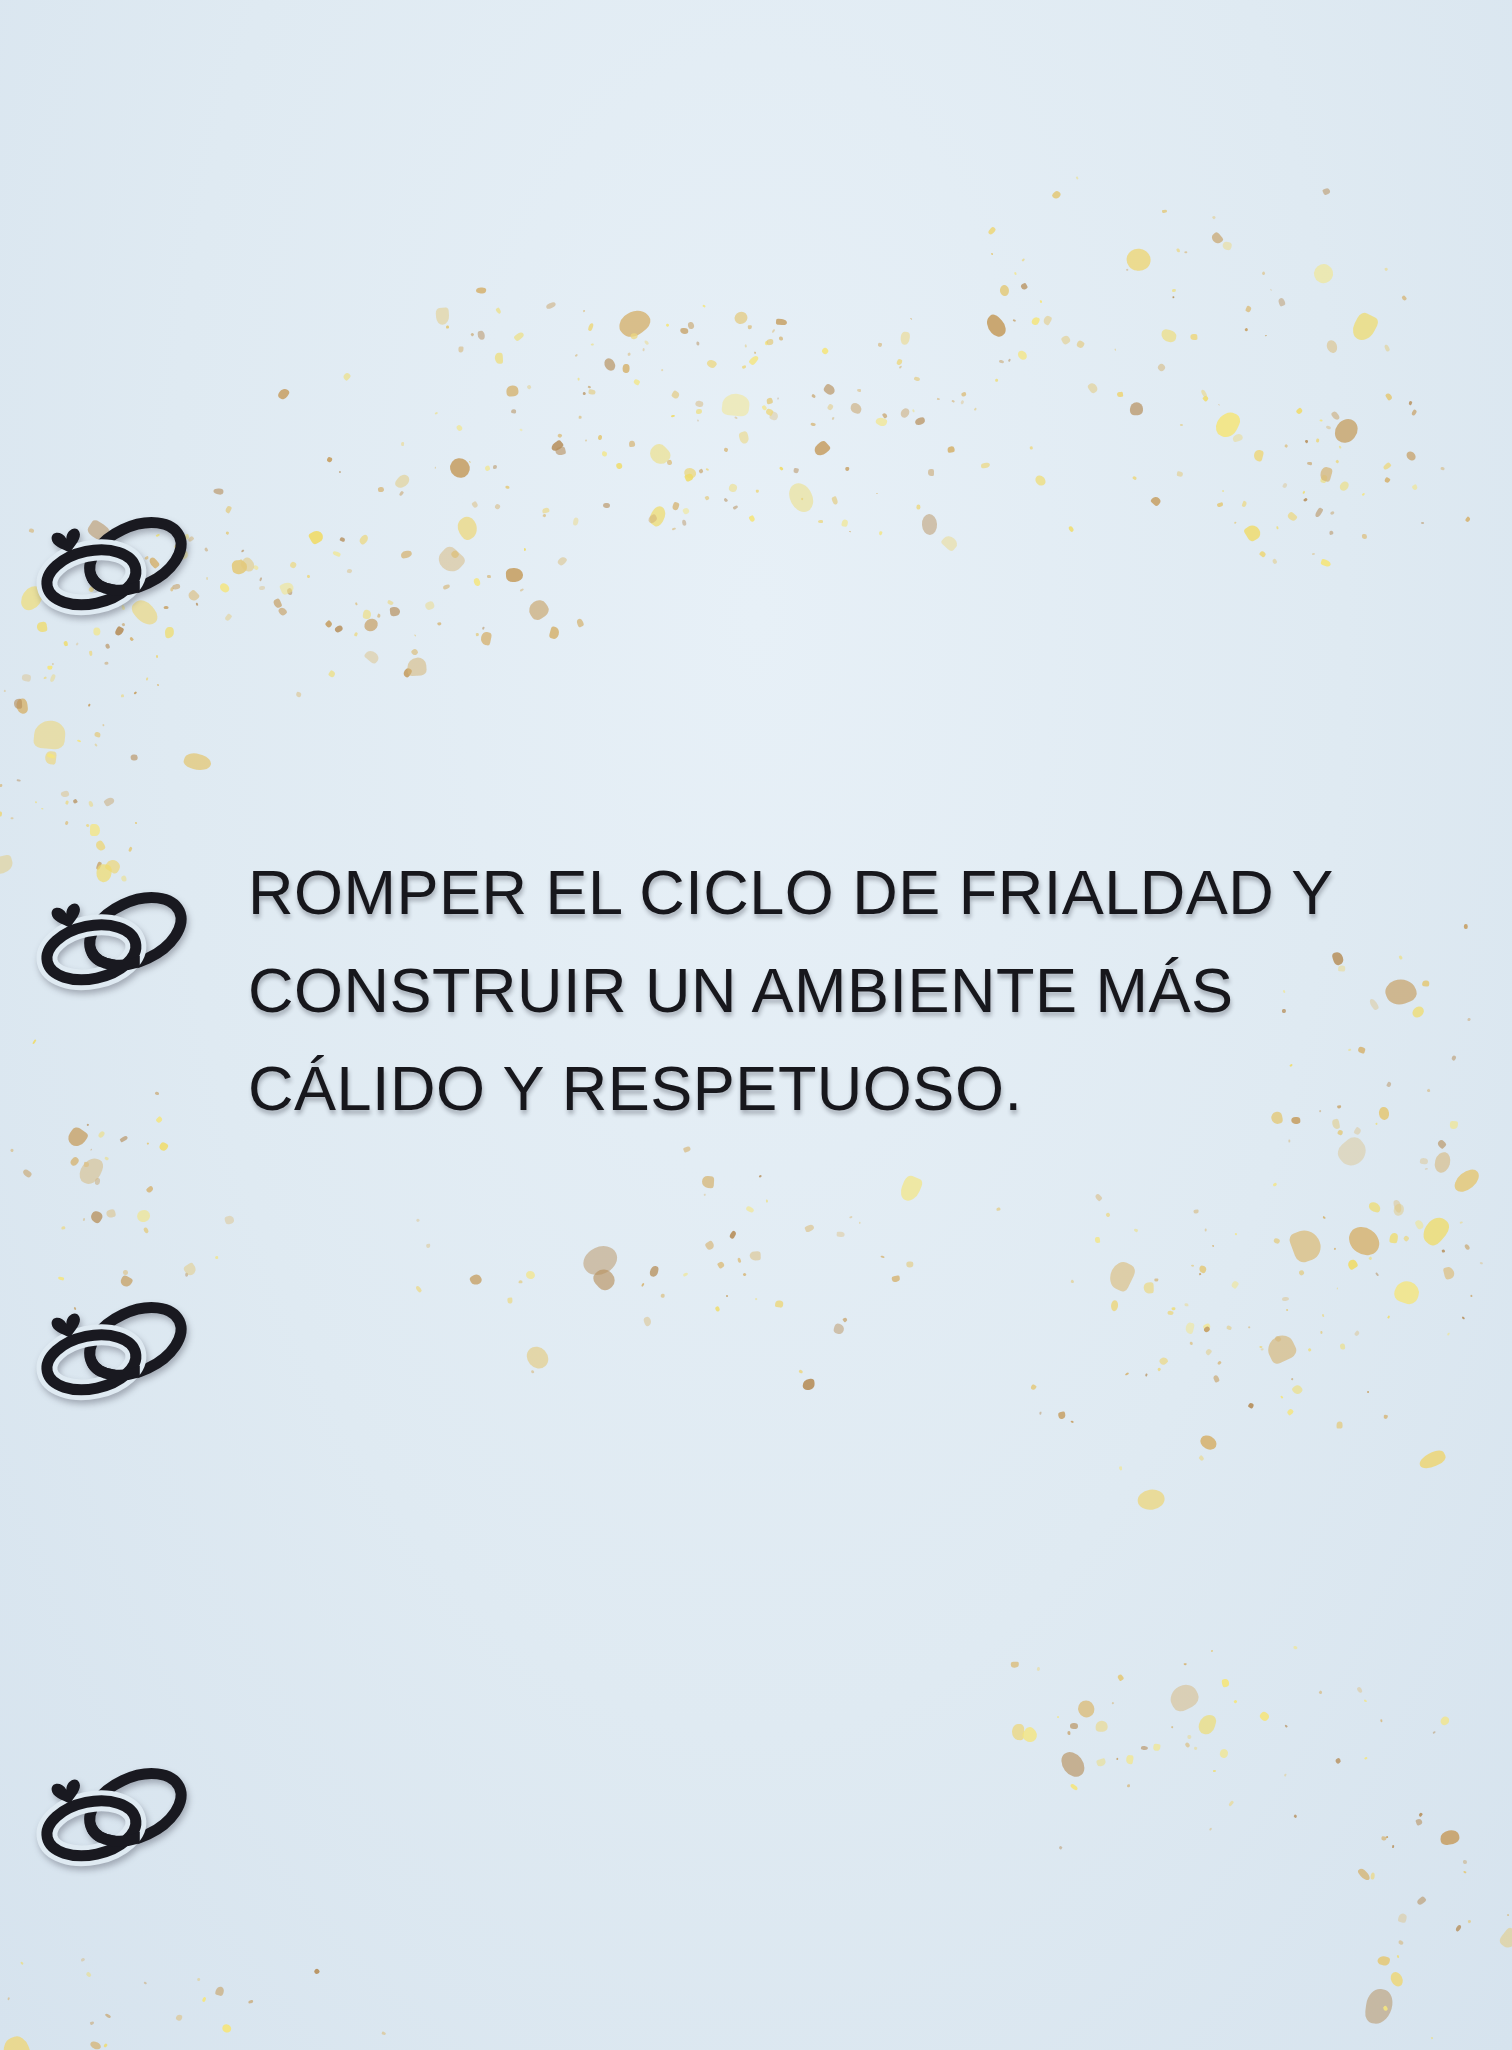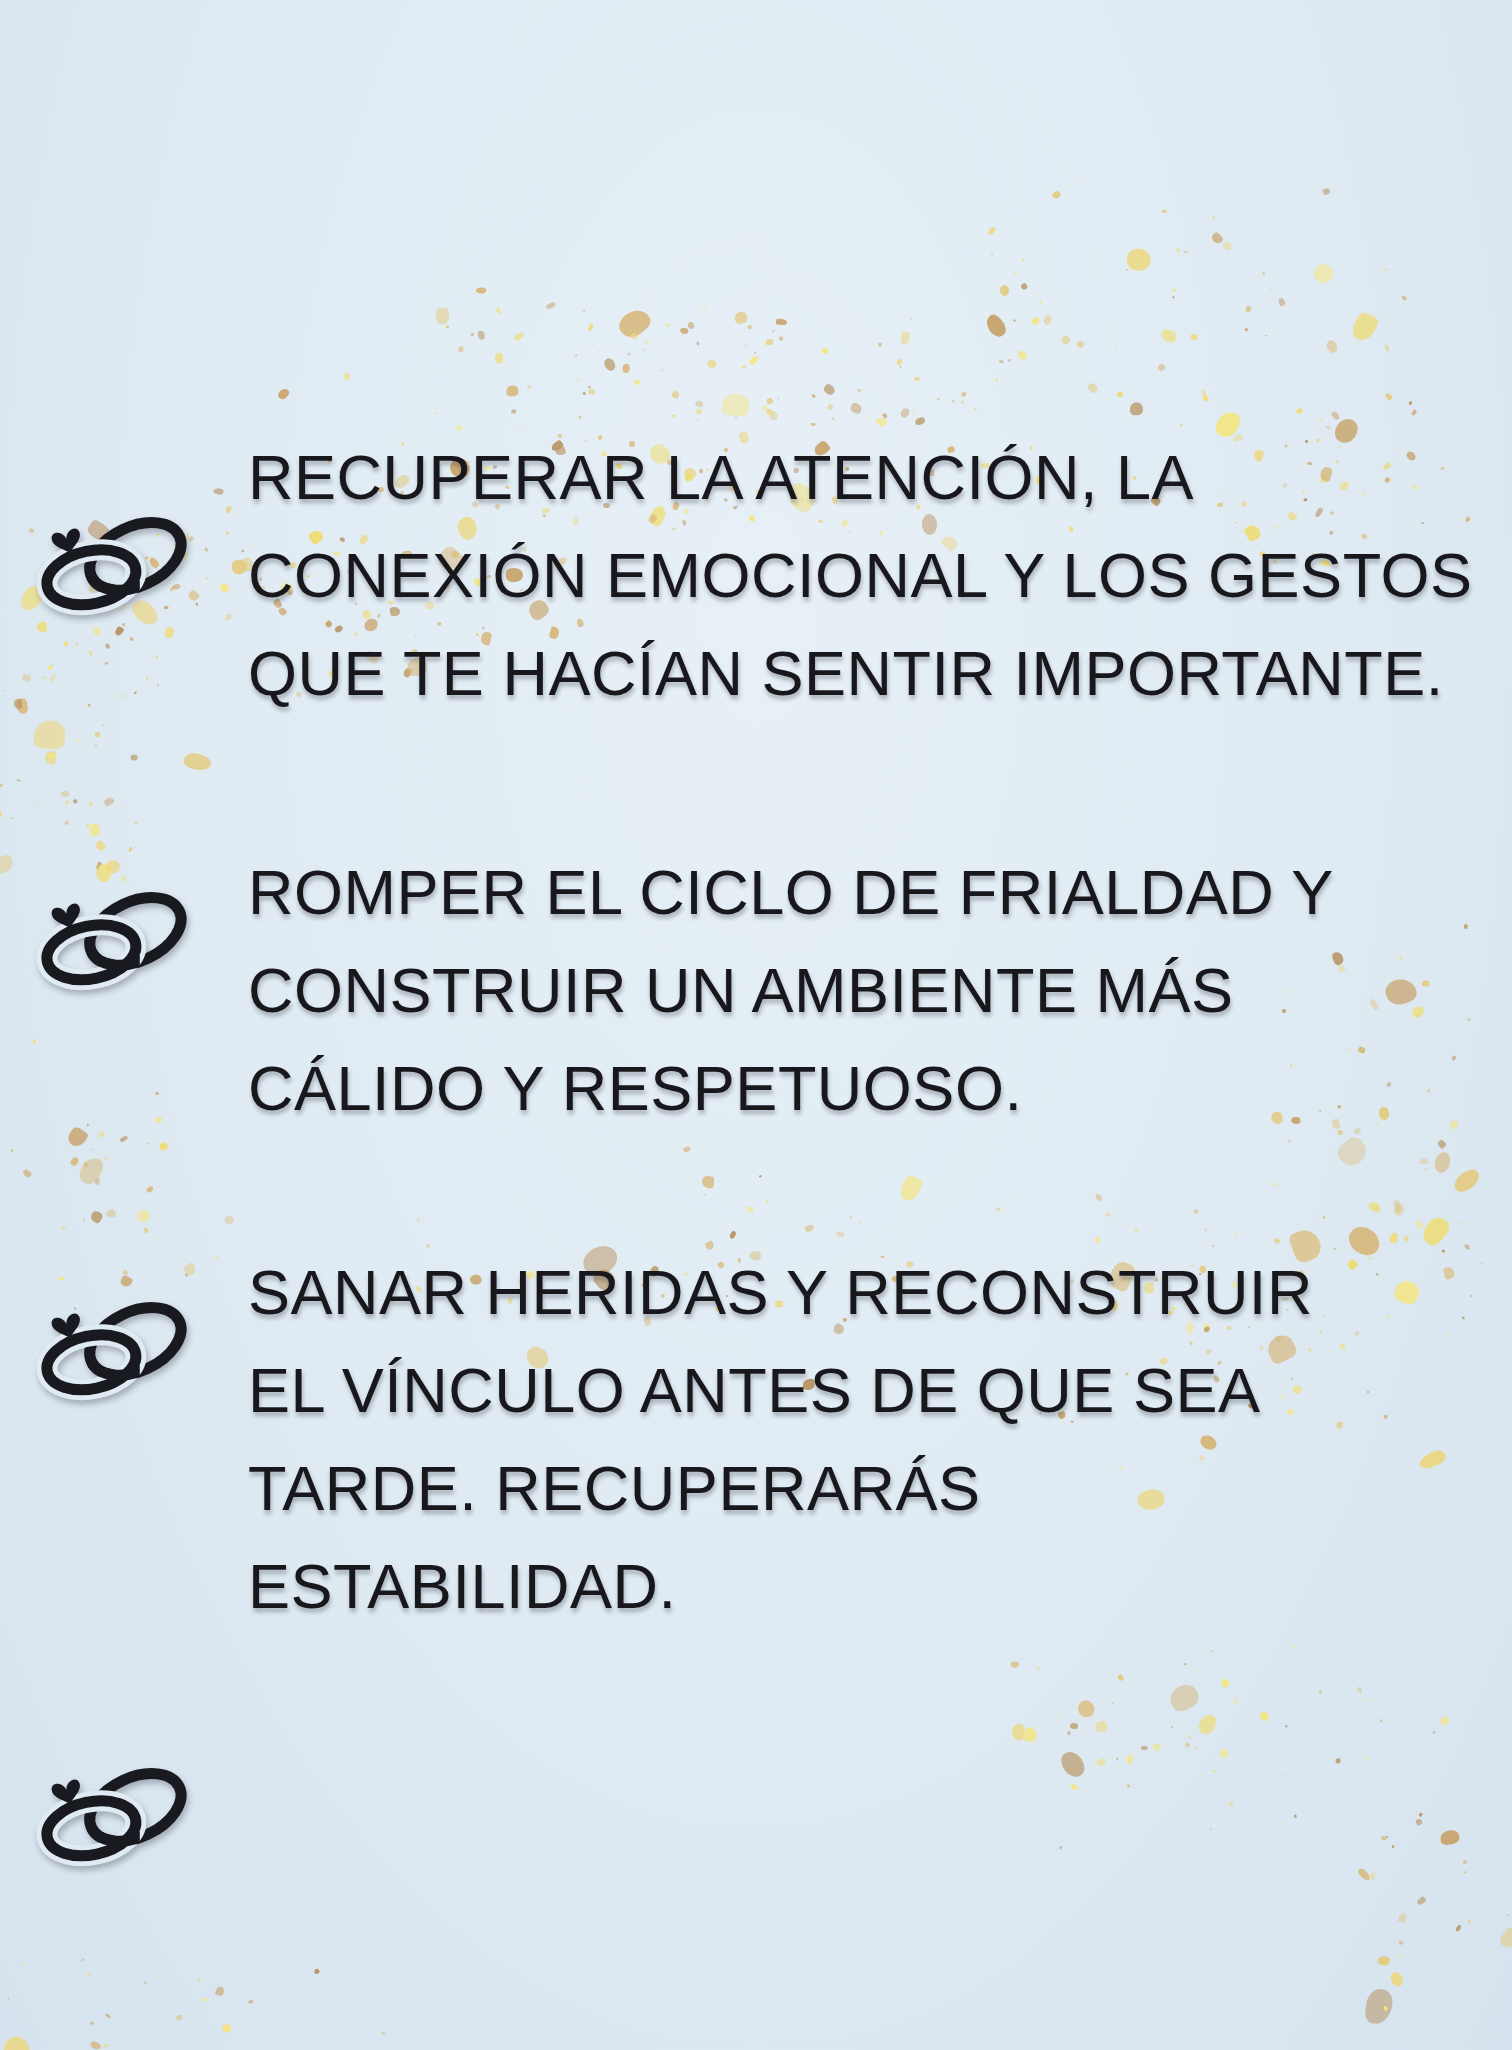--- a/index.html
+++ b/index.html
@@ -775,23 +775,20 @@
           </clipPath>
         </defs>
       <ellipse cx="94" cy="44" rx="44" ry="27" fill="none" stroke="#191920" stroke-width="10" transform="rotate(-25 94 44)"></ellipse>
       <ellipse cx="54" cy="63" rx="41" ry="24" fill="none" stroke="#dfeaf2" stroke-width="19" transform="rotate(-12 54 63)"></ellipse>
       <ellipse cx="54" cy="63" rx="41" ry="24" fill="none" stroke="#191920" stroke-width="10" transform="rotate(-12 54 63)"></ellipse>
       <g clip-path="url(#rc1)">
         <ellipse cx="94" cy="44" rx="44" ry="27" fill="none" stroke="#191920" stroke-width="10" transform="rotate(-25 94 44)"></ellipse>
       </g>
       <path d="M0,5 C-2,-3 -12,-5 -13,2 C-14,8 -6,13 0,18 C6,13 14,8 13,2 C12,-5 2,-3 0,5 Z" fill="#191920" transform="translate(30,23) rotate(-14)"></path>
     </svg>
-    <div class="bullet-text">RECUPERAR LA ATENCIÓN, LA
-CONEXIÓN EMOCIONAL Y LOS GESTOS
-QUE TE HACÍAN SENTIR IMPORTANTE.</div>
   </div>
 
   <div class="bullet bullet-2">
     <svg class="ring-icon" width="165" height="121" viewBox="0 0 150 110">
       <defs>
           <clipPath id="rc2">
             <rect x="50" y="60" width="48" height="50"></rect>
           </clipPath>
         </defs>
       <ellipse cx="94" cy="44" rx="44" ry="27" fill="none" stroke="#191920" stroke-width="10" transform="rotate(-25 94 44)"></ellipse>
@@ -815,24 +812,20 @@
           </clipPath>
         </defs>
       <ellipse cx="94" cy="44" rx="44" ry="27" fill="none" stroke="#191920" stroke-width="10" transform="rotate(-25 94 44)"></ellipse>
       <ellipse cx="54" cy="63" rx="41" ry="24" fill="none" stroke="#dfeaf2" stroke-width="19" transform="rotate(-12 54 63)"></ellipse>
       <ellipse cx="54" cy="63" rx="41" ry="24" fill="none" stroke="#191920" stroke-width="10" transform="rotate(-12 54 63)"></ellipse>
       <g clip-path="url(#rc3)">
         <ellipse cx="94" cy="44" rx="44" ry="27" fill="none" stroke="#191920" stroke-width="10" transform="rotate(-25 94 44)"></ellipse>
       </g>
       <path d="M0,5 C-2,-3 -12,-5 -13,2 C-14,8 -6,13 0,18 C6,13 14,8 13,2 C12,-5 2,-3 0,5 Z" fill="#191920" transform="translate(30,23) rotate(-14)"></path>
     </svg>
-    <div class="bullet-text">SANAR HERIDAS Y RECONSTRUIR
-EL VÍNCULO ANTES DE QUE SEA
-TARDE. RECUPERARÁS
-ESTABILIDAD.</div>
   </div>
 
   <div class="bullet bullet-4">
     <svg class="ring-icon" width="165" height="121" viewBox="0 0 150 110">
       <defs>
           <clipPath id="rc4">
             <rect x="50" y="60" width="48" height="50"></rect>
           </clipPath>
         </defs>
       <ellipse cx="94" cy="44" rx="44" ry="27" fill="none" stroke="#191920" stroke-width="10" transform="rotate(-25 94 44)"></ellipse>

